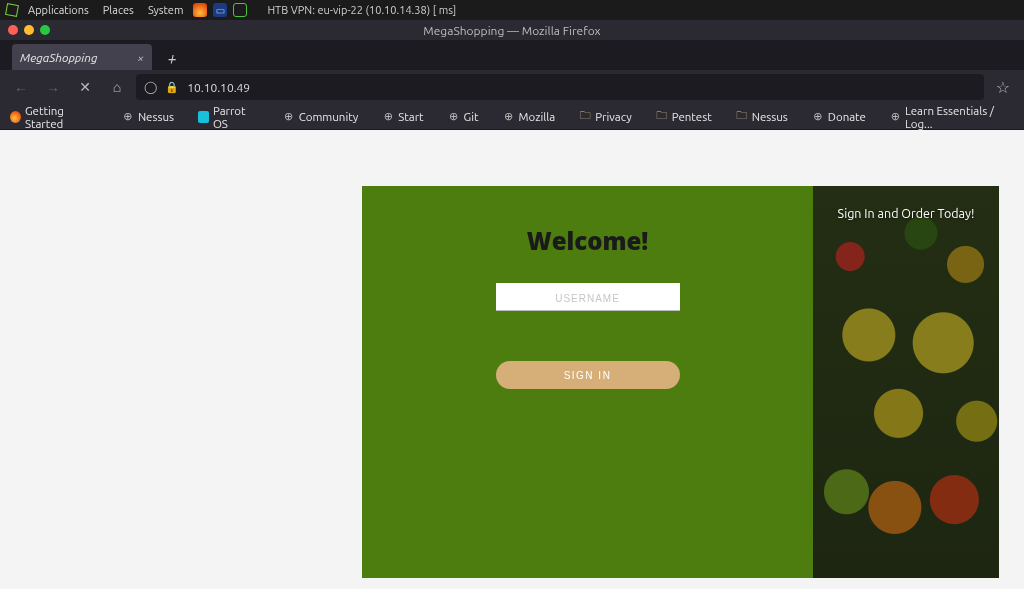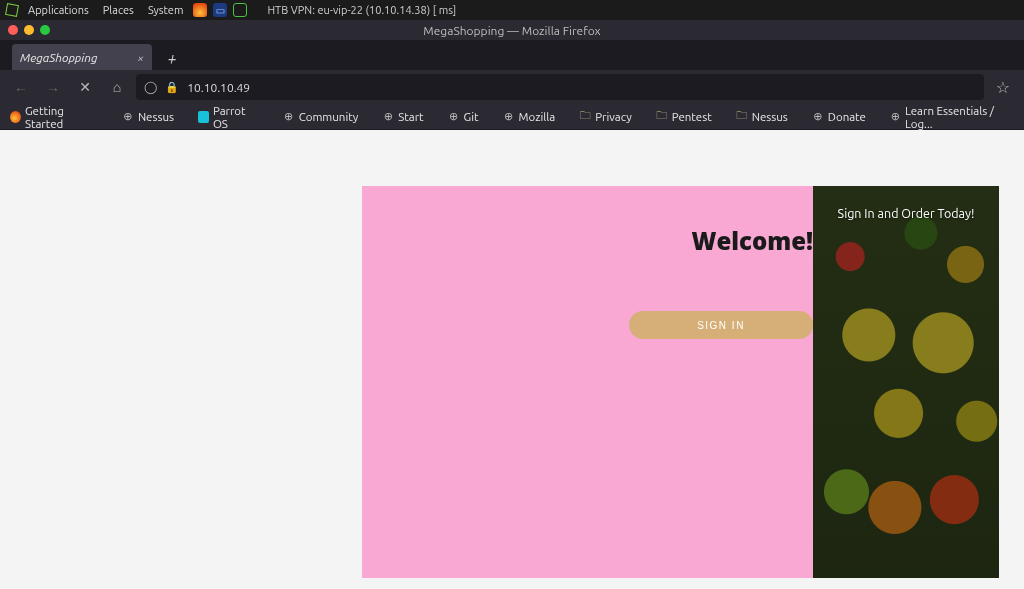--- a/index.html
+++ b/index.html
@@ -114,22 +114,22 @@
     width:100%; height:calc(589px - 20px - 20px - 30px - 34px - 26px);
     background:#f4f4f4;
   }
   .card{
     position:absolute;
     left:362px; top:56px;
     width:637px; height:392px;
     display:flex; box-shadow:none;
   }
   .card-left{
-    flex:1; background:#f9a8d4;
-    display:flex; flex-direction:column; align-items:flex-end;
+    flex:1; background:#4d7c0f;
+    display:flex; flex-direction:column; align-items:center;
     padding-top:38px;
   }
   .card-left h1{
     font-size:24px; font-weight:800; color:#1a1a1a;
     font-family: "Open Sans","Segoe UI",sans-serif;
     margin-bottom:26px;
   }
   .field{
     width:184px; border:0; border-bottom:1px solid #bdbdbd;
     text-align:center; font-size:10px; letter-spacing:1px;
@@ -261,20 +261,21 @@
   <a>
       <span class="bico globe">⊕</span>
       <span>Learn Essentials / Log...</span>
     </a>
 </div>
 
 <div class="page">
   <div class="card">
     <div class="card-left">
       <h1>Welcome!</h1>
+      <input class="field" placeholder="USERNAME" style="">
       <button class="signin-btn">SIGN IN</button>
     </div>
     <div class="card-right">
       <div class="produce"></div>
       <div class="overlay"></div>
       <div class="txt">Sign In and Order Today!</div>
     </div>
   </div>
 </div>
 

